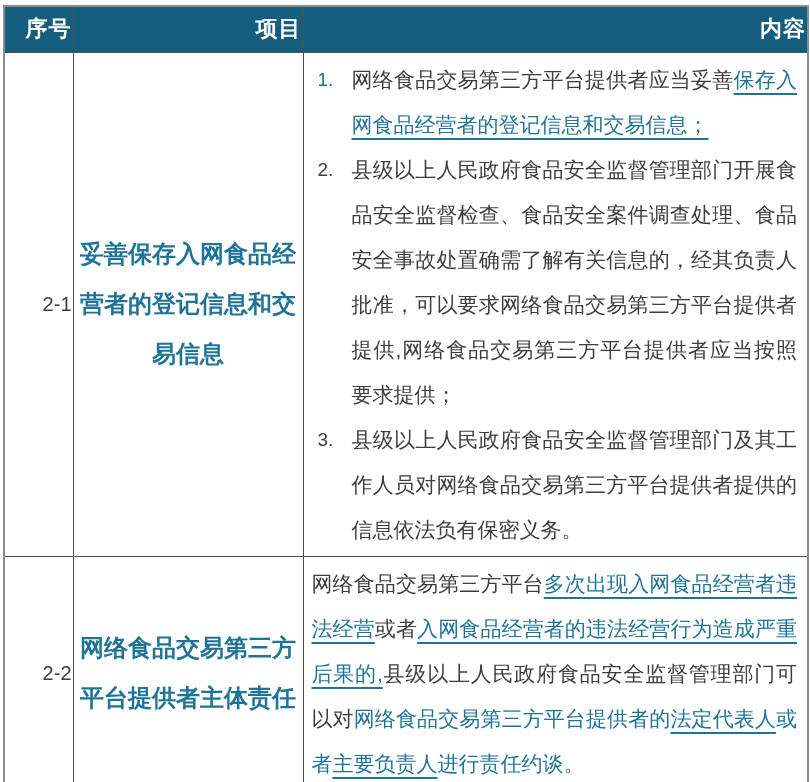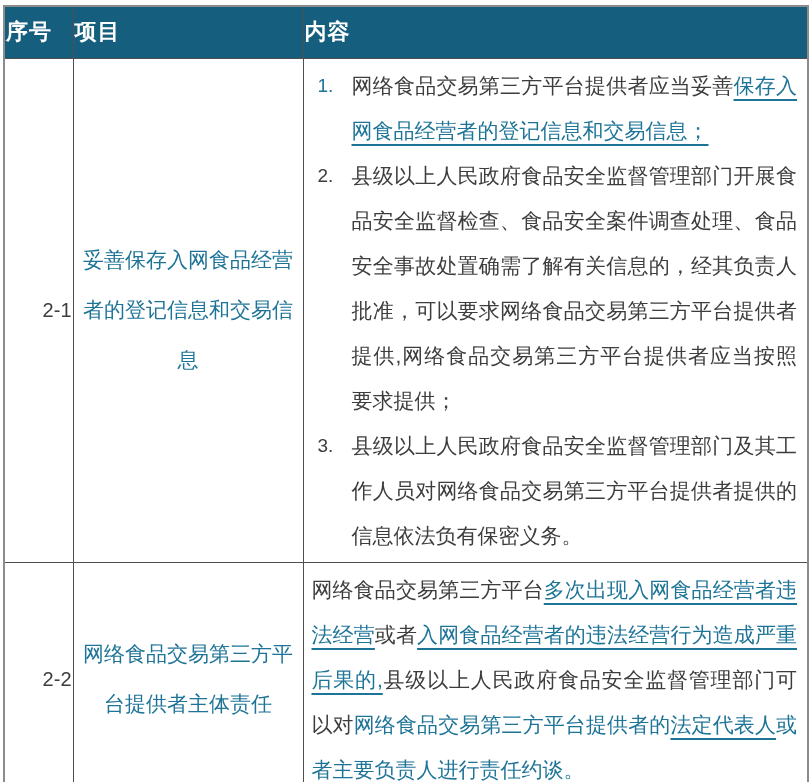--- a/index.html
+++ b/index.html
@@ -26,35 +26,35 @@
     border:2px solid var(--border-outer);
   }
   .reg-table th,.reg-table td{
     border:1px solid var(--border-inner);
   }
   .reg-table thead th{
     background:var(--header-bg);
     color:var(--header-text);
     font-weight:bold;
     font-size:22px;
-    height:52px;
-    text-align:left;
+    height:46px;
+    text-align:right;
     vertical-align:middle;
     letter-spacing:1px;
   }
   col.c-index{width:69px;}
   col.c-item{width:230px;}
   col.c-content{width:505px;}
   td.id-cell{
     text-align:right;vertical-align:middle;
     font-size:20px;color:var(--body-text);
   }
   td.item-cell{
     text-align:center;vertical-align:middle;
-    font-size:21px;font-weight:normal;
+    font-size:24px;font-weight:bold;
     color:var(--teal);
     line-height:50px;
     padding:8px 6px;
   }
   td.content-cell{
     vertical-align:middle;
     font-size:21px;
     line-height:45px;
     padding:4px 10px 4px 8px;
     text-align:justify;

